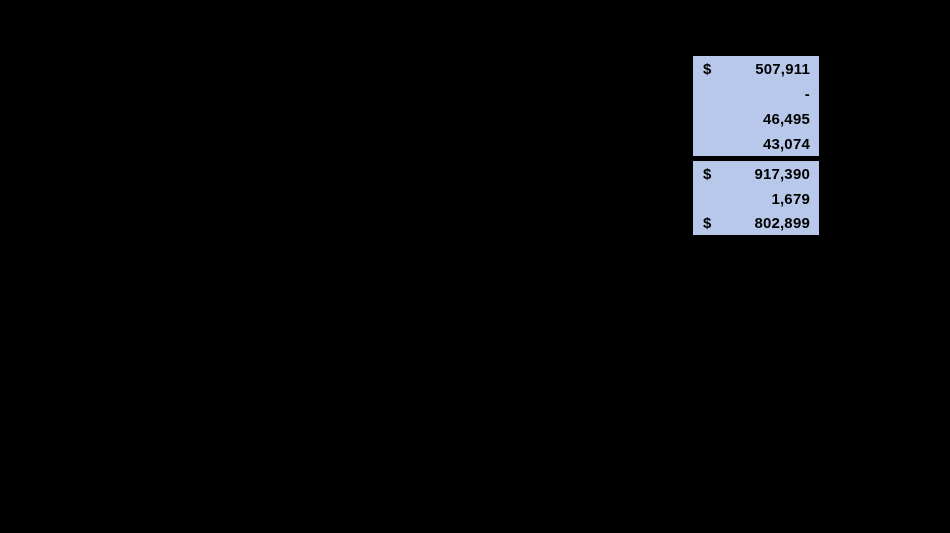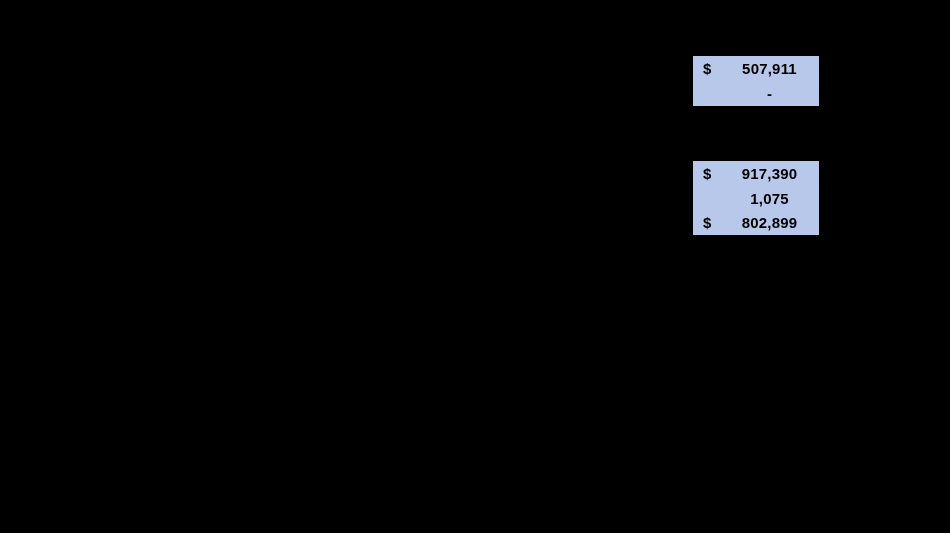--- a/index.html
+++ b/index.html
@@ -53,52 +53,60 @@
     white-space: nowrap;
   }
 
   td.cur {
     width: 26px;
     padding-left: 10px;
     text-align: left;
   }
 
   td.amt {
-    text-align: center;
+    text-align: right;
     padding-right: 9px;
     letter-spacing: 0.2px;
   }
 </style>
 </head>
 <body>
 
 <div id="canvas">
 
   <table class="figures-table" style="top:56px;">
     <tbody class="figures-group">
       <tr class="fig-row">
         <td class="cur">$</td>
         <td class="amt">507,911</td>
       </tr>
       <tr class="fig-row">
         <td class="cur"></td>
         <td class="amt">-</td>
       </tr>
+      <tr class="fig-row">
+        <td class="cur"></td>
+        <td class="amt">46,495</td>
+      </tr>
+      <tr class="fig-row">
+        <td class="cur"></td>
+        <td class="amt">43,074</td>
+      </tr>
     </tbody>
   </table>
 
   <table class="figures-table" style="top:161px;">
     <tbody class="figures-group">
       <tr class="fig-row">
         <td class="cur">$</td>
         <td class="amt">917,390</td>
       </tr>
       <tr class="fig-row">
         <td class="cur"></td>
-        <td class="amt">1,075</td>
+        <td class="amt">1,679</td>
       </tr>
     </tbody>
   </table>
 
   <table class="figures-table" style="top:210px;">
     <tbody class="figures-group">
       <tr class="fig-row">
         <td class="cur">$</td>
         <td class="amt">802,899</td>
       </tr>

